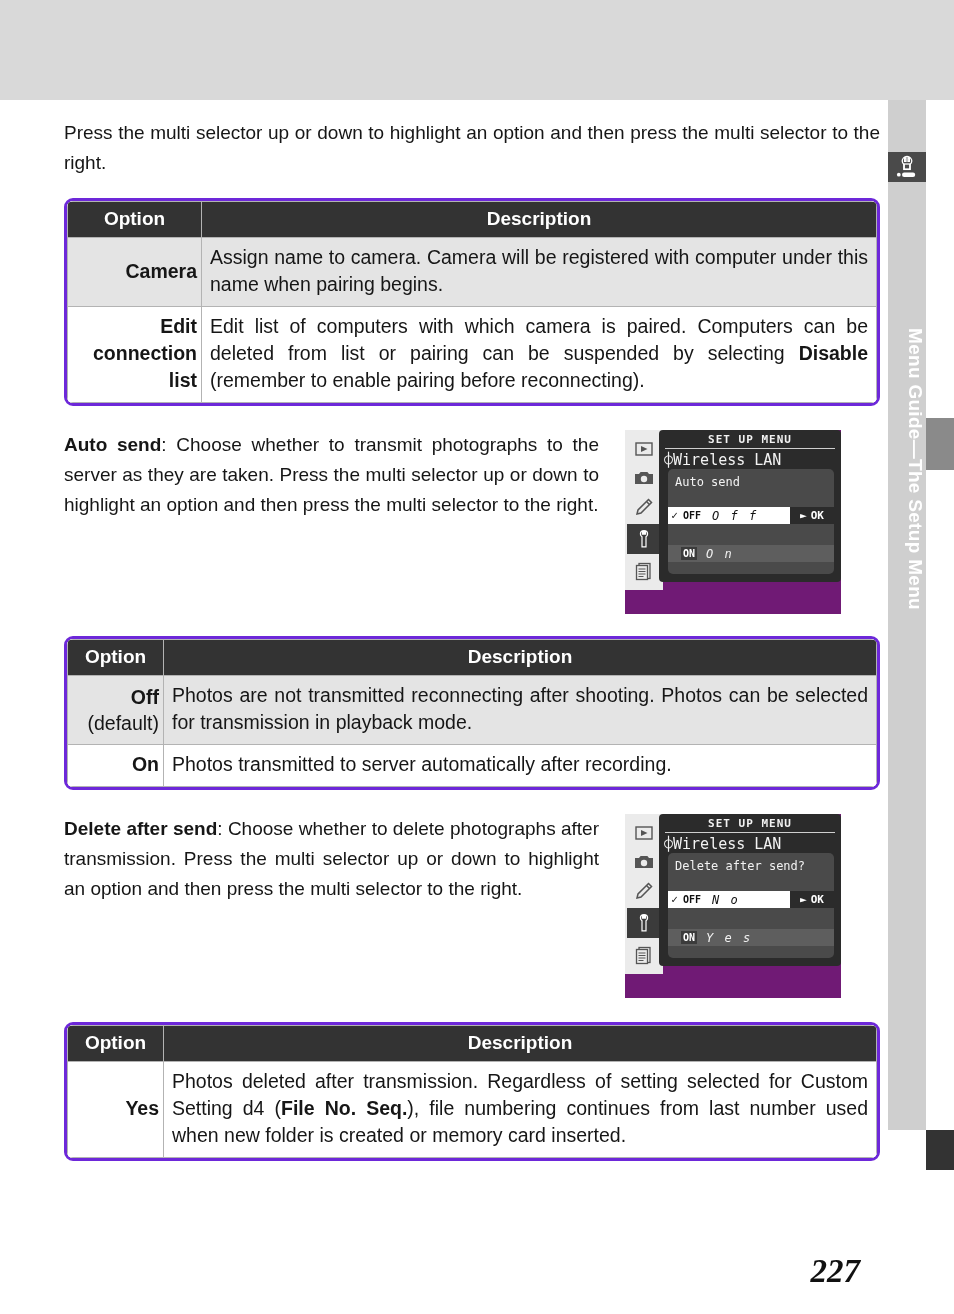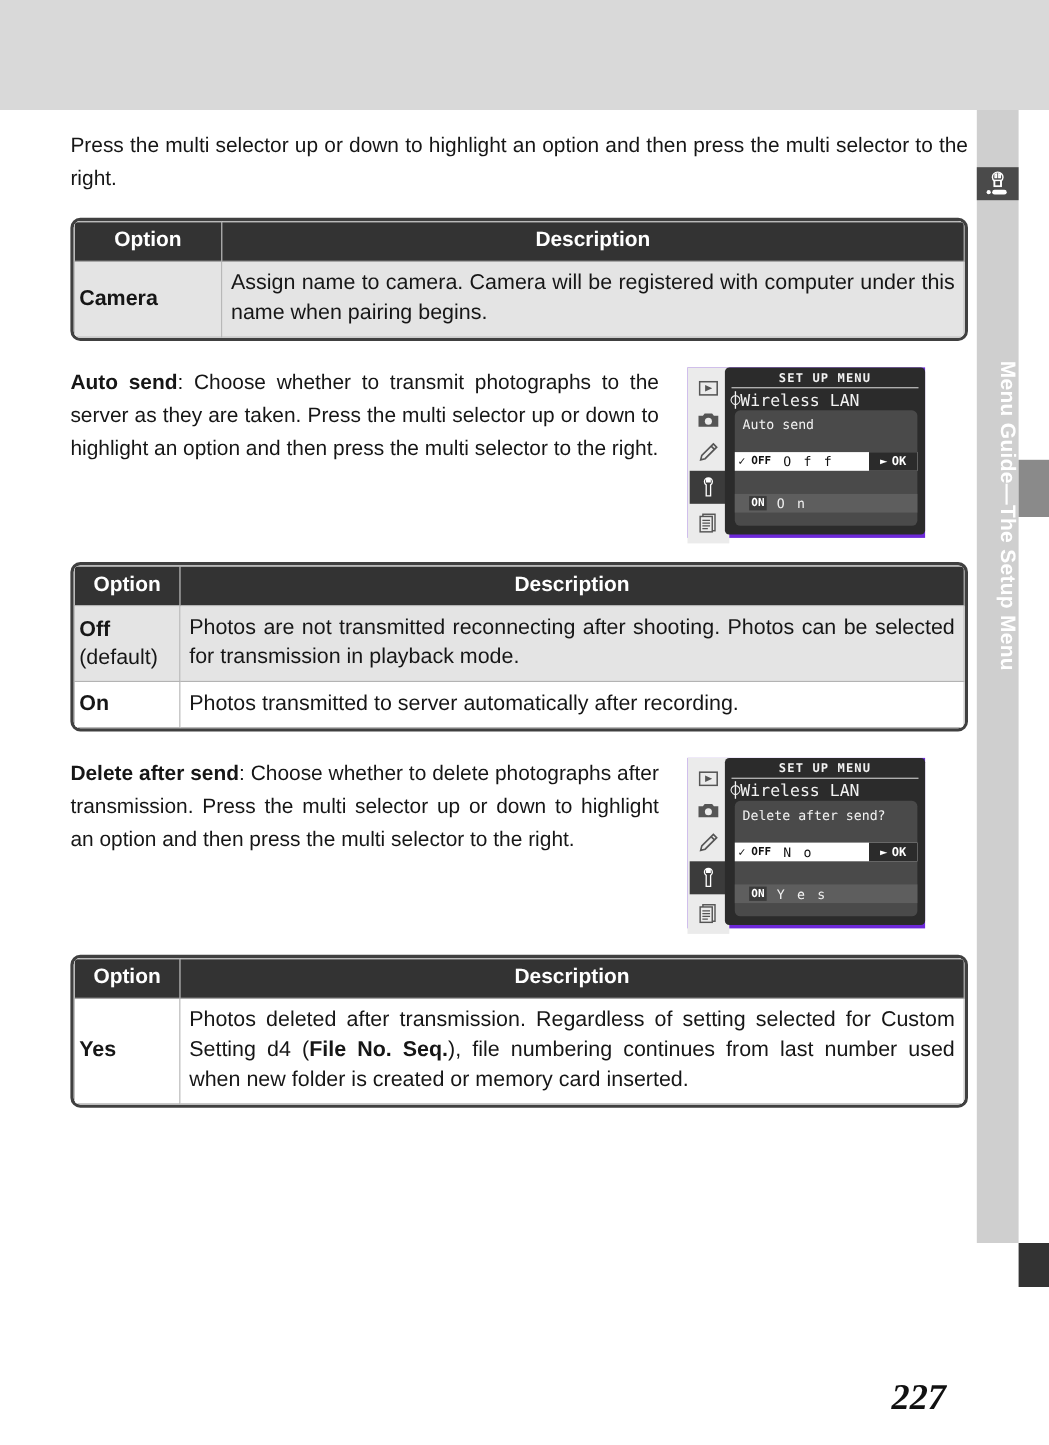--- a/index.html
+++ b/index.html
@@ -80,21 +80,21 @@
     line-height: 30px;
     text-align: justify;
     color: #161616;
   }
   p.body.first { width: 816px; }
   .narrow { width: 535px; }
   b, strong { font-weight: bold; }
 
   
   .tbl-wrap {
-    border: 3px solid #404040;
+    border: 3px solid #6d28d9;
     border-radius: 9px;
     padding: 0;
     background: #b3b3b3;
     overflow: hidden;
   }
   table.opt {
     border-collapse: collapse;
     width: 100%;
     table-layout: fixed;
     background: #ffffff;
@@ -112,43 +112,43 @@
   table.opt th.opt-col-b { width: 96px; }
   table.opt td {
     border: 1px solid #b3b3b3;
     font-size: 19.5px;
     line-height: 27px;
     padding: 6px 8px 8px;
     vertical-align: middle;
     color: #161616;
   }
   table.opt td.opt-name {
-    text-align: left;
+    text-align: right;
     font-weight: bold;
     padding-left: 4px;
     padding-right: 4px;
   }
   table.opt td.opt-name .sub {
     font-weight: normal;
     display: block;
     line-height: 24px;
   }
   table.opt td.desc {
     text-align: justify;
     text-align-last: left;
   }
   table.opt tr.shade td { background: #e4e4e4; }
   table.opt tr.plain td { background: #ffffff; }
 
   
   .lcd {
     position: relative;
     width: 216px;
-    height: 155px;
-    background: #6d28d9;
+    height: 184px;
+    background: #701a75;
     font-family: "DejaVu Sans Mono", monospace;
   }
   .lcd-iconcol {
     position: absolute;
     left: 0; top: 0;
     width: 38px; height: 160px;
     background: #ebebeb;
     display: flex;
     flex-direction: column;
     align-items: center;
@@ -211,21 +211,21 @@
     color: #f2f2f2;
   }
   .lcd-check { width: 13px; text-align: center; font-size: 11px; }
   .lcd-badge {
     font-size: 10px;
     font-weight: bold;
     padding: 1px 2px;
     letter-spacing: 0px;
   }
   .lcd-row.unsel .lcd-badge { background: #3b3b3b; color: #ffffff; }
-  .lcd-optlabel { font-size: 12px; padding-left: 9px; letter-spacing: 2px; }
+  .lcd-optlabel { font-size: 12px; padding-left: 9px; letter-spacing: 2px; font-style: italic; }
   .lcd-ok {
     position: absolute;
     right: 0; top: 0;
     width: 44px; height: 17px;
     background: #2b2b2b;
     color: #ffffff;
     font-size: 11px;
     display: flex;
     align-items: center;
     justify-content: center;
@@ -275,20 +275,24 @@
           <col>
         </colgroup>
       <tbody>
           <tr>
         <th class="opt-col-a">Option</th>
         <th>Description</th>
       </tr>
       <tr class="shade">
         <td class="opt-name">Camera</td>
         <td class="desc">Assign name to camera.  Camera will be registered with computer under this name when pairing begins.</td>
+      </tr>
+      <tr class="plain">
+        <td class="opt-name">Edit connection list</td>
+        <td class="desc">Edit list of computers with which camera is paired.  Computers can be deleted from list or pairing can be suspended by selecting <b>Disable</b> (remember to enable pairing before reconnecting).</td>
       </tr>
     </tbody>
       </table>
   </div>
 
   <div class="row-flex" style="margin-top:24px;">
     <p class="body narrow"><b>Auto send</b>: Choose whether to transmit photographs to the server as they are taken.  Press the multi selector up or down to highlight an option and then press the multi selector to the right.</p>
 
     <div class="lcd">
       <div class="lcd-iconcol">

